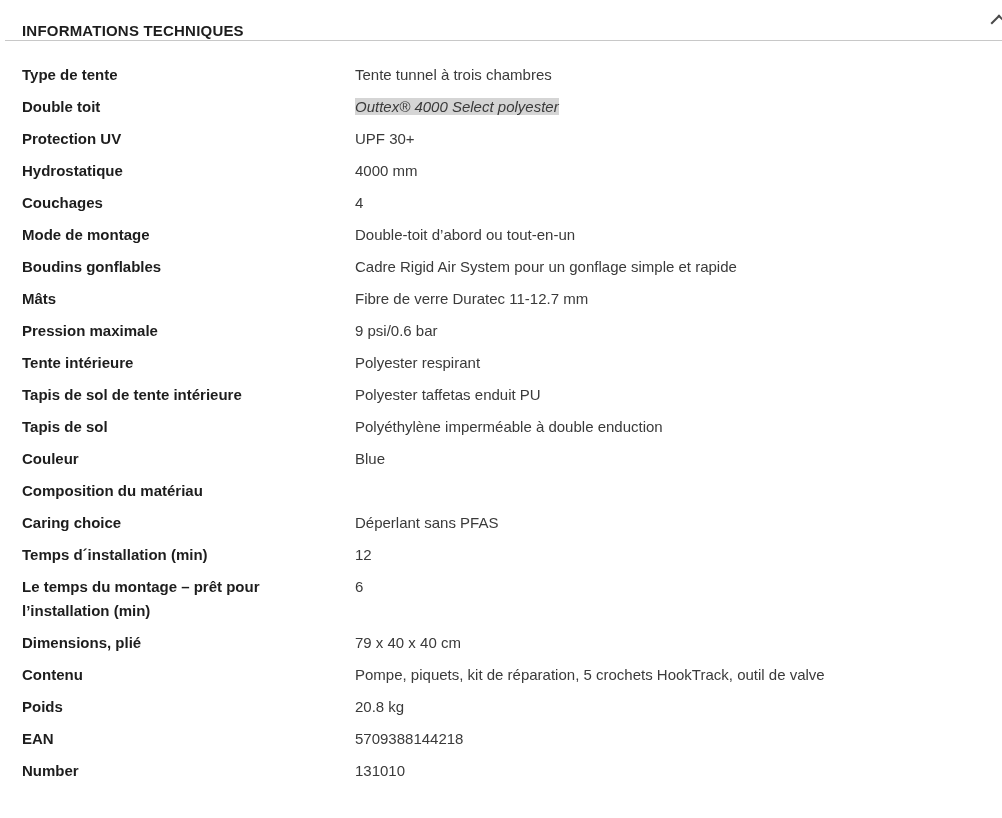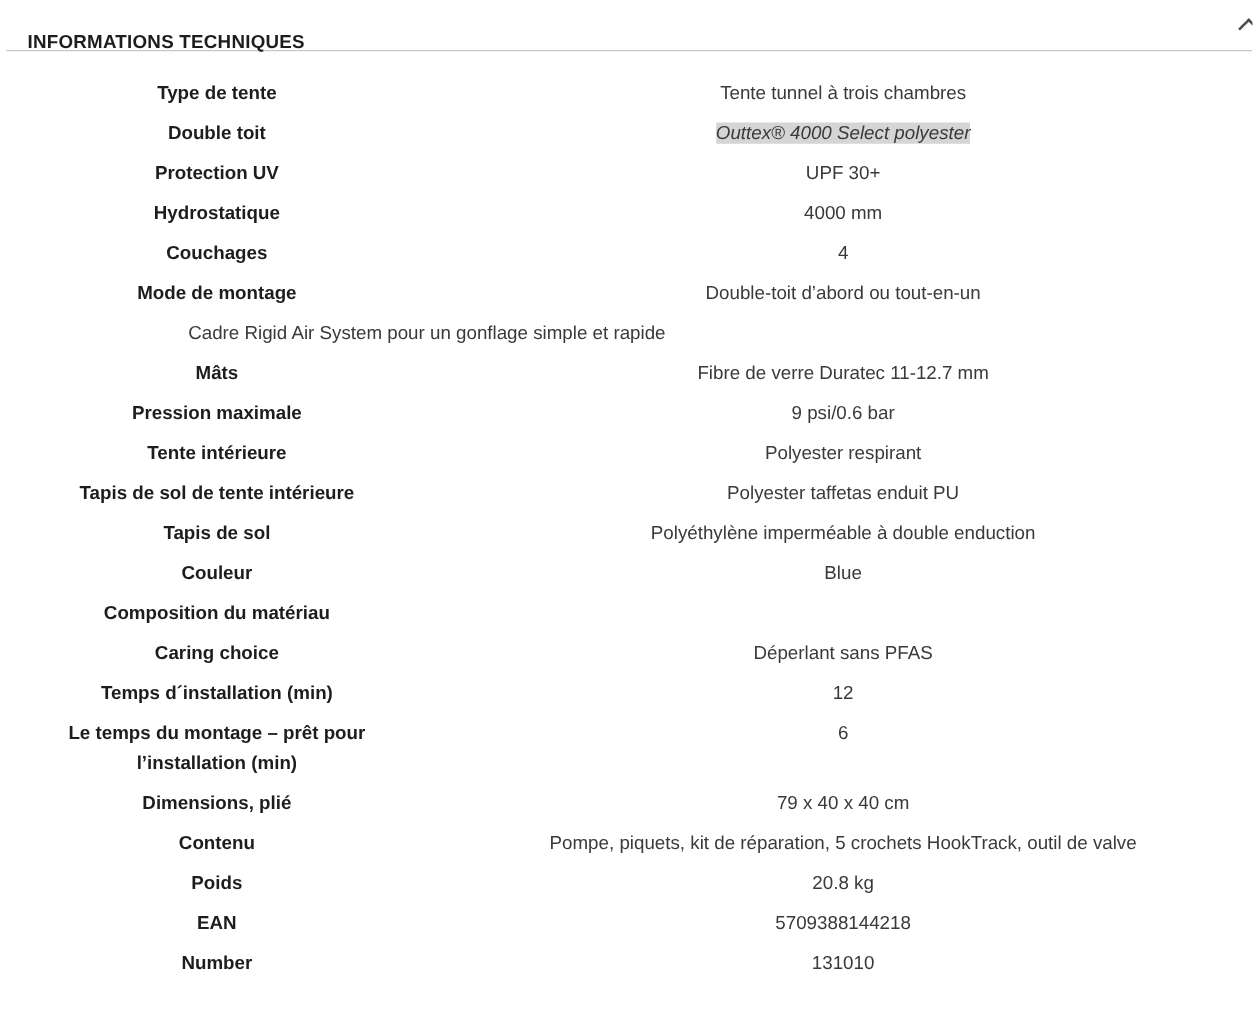--- a/index.html
+++ b/index.html
@@ -11,23 +11,23 @@
   }
   body {
     width: 1002px;
     height: 818px;
     position: relative;
     overflow: hidden;
   }
   .section-header {
     position: relative;
     height: 40px;
-    padding: 25px 30px 0 22px;
+    padding: 10px 30px 0 22px;
     display: flex;
-    align-items: flex-start;
+    align-items: flex-end;
     justify-content: space-between;
   }
   .section-title {
     margin: 0;
     font-size: 15px;
     font-weight: bold;
     color: #1d1d1d;
     letter-spacing: 0.2px;
     line-height: 18px;
   }
@@ -46,21 +46,20 @@
     border-top: 1px solid #c8c8c8;
     margin: 0 0 0 5px;
   }
   .spec-table {
     padding: 22px 0 0 22px;
   }
   .spec-row {
     display: flex;
     align-items: flex-start;
     margin-bottom: 8px;
-    text-align: center;
   }
   .spec-label {
     flex: 0 0 333px;
     width: 333px;
     padding-right: 30px;
     font-size: 15px;
     font-weight: bold;
     color: #1d1d1d;
     line-height: 24px;
   }
@@ -125,20 +124,21 @@
   </div>
 
   <div class="spec-row">
     <div class="spec-label">Mode de montage</div>
     <div class="spec-value">
       <span>Double-toit d’abord ou tout-en-un</span>
     </div>
   </div>
 
   <div class="spec-row">
+    <div class="spec-label">Boudins gonflables</div>
     <div class="spec-value">
       <span>Cadre Rigid Air System pour un gonflage simple et rapide</span>
     </div>
   </div>
 
   <div class="spec-row">
     <div class="spec-label">Mâts</div>
     <div class="spec-value">
       <span>Fibre de verre Duratec 11-12.7 mm</span>
     </div>

